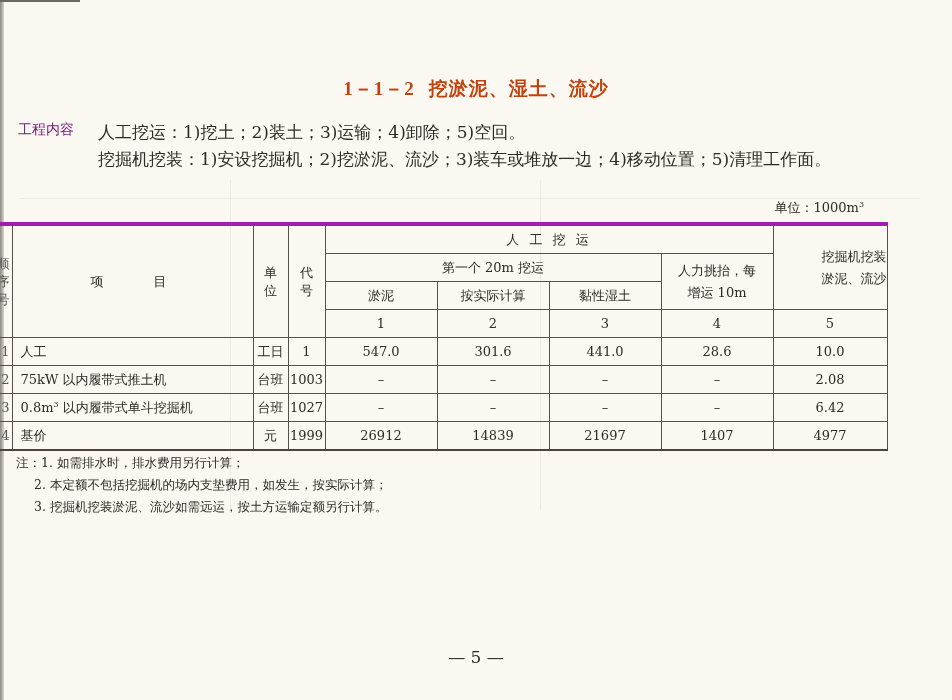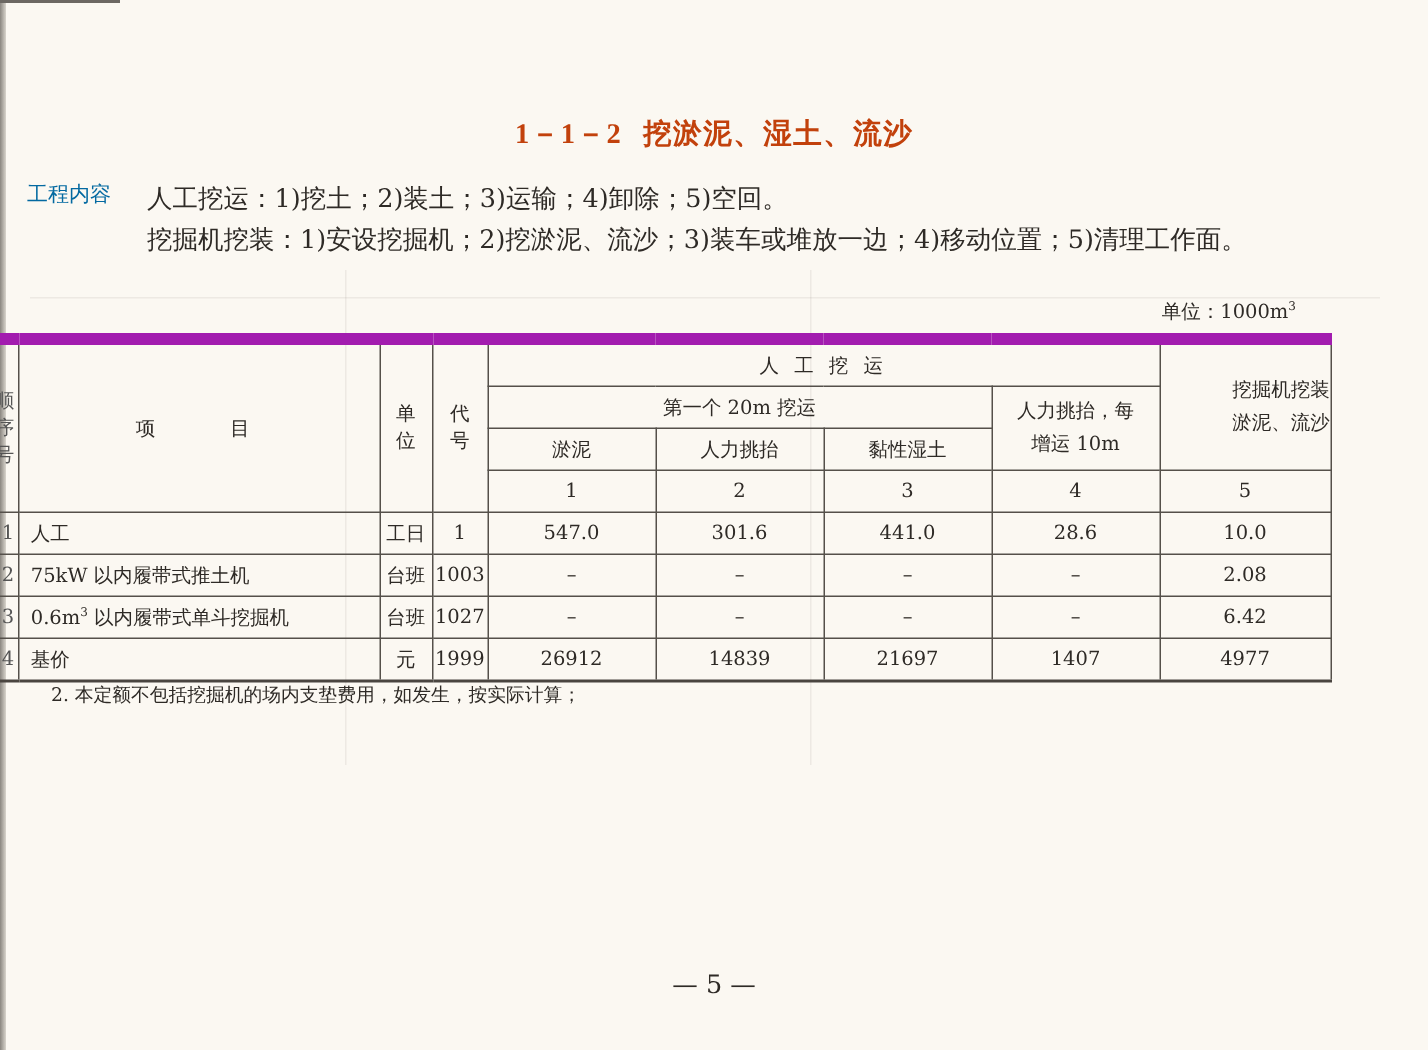--- a/index.html
+++ b/index.html
@@ -15,37 +15,37 @@
   }
   .top-edge {
     position: absolute; left: 0; top: 0; width: 80px; height: 2px; background: #6c6863;
   }
   .title {
     position: absolute; left: 0; width: 952px; top: 76px; text-align: center;
     font-size: 19px; font-weight: bold; color: #c2410c; letter-spacing: 1px;
   }
   .title .num { margin-right: 14px; font-family: "Liberation Serif", serif; }
   .content-label {
-    position: absolute; left: 18px; top: 121px; font-size: 14px; color: #0369a1;
+    position: absolute; left: 18px; top: 121px; font-size: 14px; color: #701a75;
   }
   .content-line {
     position: absolute; left: 98px; font-size: 17px; color: #2e2a26; white-space: nowrap;
   }
   .unit {
     position: absolute; right: 88px; top: 199px; font-size: 13px; color: #2e2a26;
   }
   .unit sup { font-size: 8px; }
   table.quota {
     position: absolute; left: -30px; top: 222px;
     border-collapse: collapse; font-size: 13px; color: #2e2a26;
   }
   table.quota td {
     border: 1px solid #55504a; text-align: center; padding: 0; height: 27px;
   }
-  table.quota tr.top-row td { border-top: 8px solid #a21caf; }
+  table.quota tr.top-row td { border-top: 4px solid #a21caf; }
   table.quota tr.last-row td { border-bottom: 2px solid #4a4540; }
   table.quota td.left-text { text-align: left; padding-left: 8px; }
   table.quota td.seq { border-left: none; text-align: right; padding-right: 2px; color: #555; }
   table.quota td.rightcol { border-right: 1px solid #55504a; }
   .vlabel { line-height: 18px; }
   .spaced { letter-spacing: 8px; }
   sup { font-size: 8px; }
   .notes {
     position: absolute; left: 16px; top: 452px; font-size: 12.5px; color: #2e2a26; line-height: 22px;
   }
@@ -106,21 +106,21 @@
     </td>
   </tr>
   <tr>
     <td colspan="3">第一个 20m 挖运</td>
     <td rowspan="2">
       <div style="line-height:22px;"><span>人力挑抬，每</span><br><span>增运 10m</span></div>
     </td>
   </tr>
   <tr>
     <td>淤泥</td>
-    <td>人力挑抬</td>
+    <td>按实际计算</td>
     <td>黏性湿土</td>
   </tr>
   <tr>
     <td>1</td>
     <td>2</td>
     <td>3</td>
     <td>4</td>
     <td class="rightcol">5</td>
   </tr>
 
@@ -141,21 +141,21 @@
     <td>台班</td>
     <td>1003</td>
     <td>–</td>
     <td>–</td>
     <td>–</td>
     <td>–</td>
     <td class="rightcol">2.08</td>
   </tr>
   <tr>
     <td class="seq">3</td>
-    <td class="left-text"><span>0.6m</span><sup>3</sup><span> 以内履带式单斗挖掘机</span></td>
+    <td class="left-text"><span>0.8m</span><sup>3</sup><span> 以内履带式单斗挖掘机</span></td>
     <td>台班</td>
     <td>1027</td>
     <td>–</td>
     <td>–</td>
     <td>–</td>
     <td>–</td>
     <td class="rightcol">6.42</td>
   </tr>
   <tr class="last-row">
     <td class="seq">4</td>
@@ -165,16 +165,18 @@
     <td>26912</td>
     <td>14839</td>
     <td>21697</td>
     <td>1407</td>
     <td class="rightcol">4977</td>
   </tr>
 </tbody>
   </table>
 
 <div class="notes">
+  <div><span>注：</span><span>1. 如需排水时，排水费用另行计算；</span></div>
   <div class="indent">2. 本定额不包括挖掘机的场内支垫费用，如发生，按实际计算；</div>
+  <div class="indent">3. 挖掘机挖装淤泥、流沙如需远运，按土方运输定额另行计算。</div>
 </div>
 
 <div class="page-no">— 5 —</div>
 
 </body></html>

